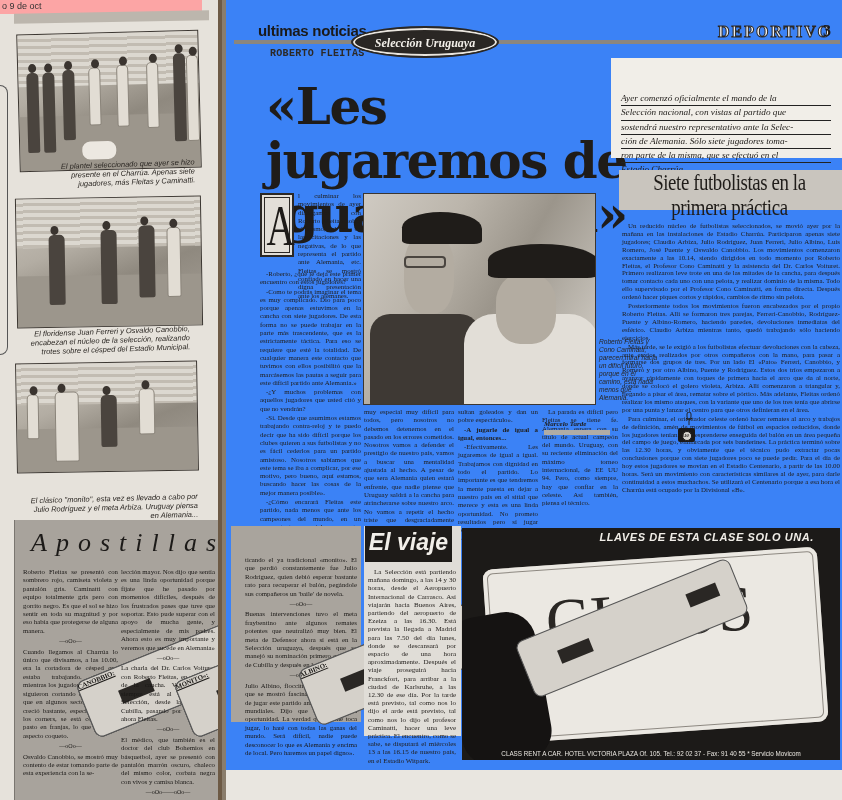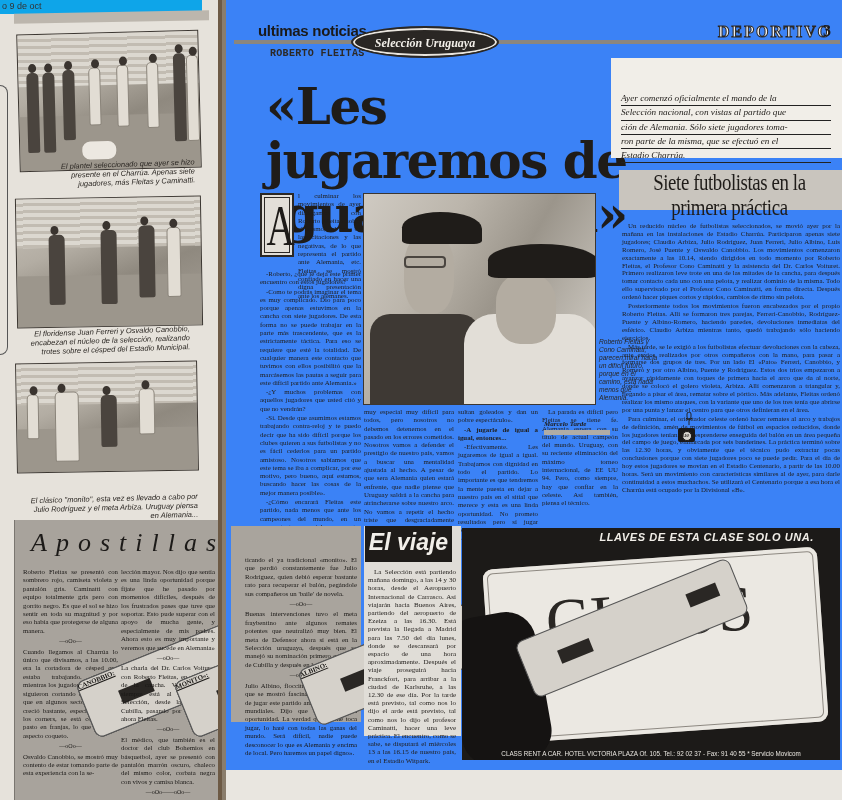--- a/index.html
+++ b/index.html
@@ -2,21 +2,21 @@
 <html><head>
 <meta charset="utf-8">
 <style>
   * { box-sizing: border-box; margin: 0; padding: 0; }
   html, body { width: 842px; height: 800px; overflow: hidden; background: #8a7d6c; }
   body { position: relative; font-family: "Liberation Serif", serif; color: #1e1b18; }
 
   
   .left-page { position: absolute; left: 0; top: 0; width: 222px; height: 800px;
     background: #e6e2db; border-right: 4px solid #6d5a45; overflow: hidden; }
-  .left-top-strip { position: absolute; left: 0; top: 0; width: 202px; height: 14px; background: #0ea5e9; }
+  .left-top-strip { position: absolute; left: 0; top: 0; width: 202px; height: 14px; background: #fca5a5; }
   .left-date { position: absolute; left: 2px; top: 1px; font-size: 9px; font-family: "Liberation Sans", sans-serif; color: #333; }
   .left-band { position: absolute; left: 14px; top: 12px; width: 195px; height: 10px; background: #bcb6ad; transform: skewY(-1deg); }
   .photo { position: absolute; background: linear-gradient(160deg,#c9c4bb 0%,#b3ada3 35%,#8f897f 60%,#a7a198 100%); border: 1px solid #3b3631; overflow: hidden; }
   .photo .stands { position: absolute; left: 0; top: 0; right: 0; height: 38%;
     background: repeating-linear-gradient(180deg,#dcd8d0 0 4px,#c2bcb2 4px 7px); }
   .photo .grass { position: absolute; left: 0; bottom: 0; right: 0; height: 40%; background: #9c968c; }
   .player { position: absolute; width: 12px; border-radius: 5px 5px 2px 2px; background: #4a443e; }
   .player.light { background: #e2ddd4; border: 1px solid #8a847a; }
   .player .head { position: absolute; top: -9px; left: 2px; width: 8px; height: 9px; border-radius: 50%; background: #3a342f; }
   .caption { position: absolute; font-family: "Liberation Sans", sans-serif; font-style: italic; font-size: 7.5px; line-height: 9px; color: #2a2622; text-align: right; }
@@ -192,20 +192,21 @@
   <div class="section-name">DEPORTIVO</div>
   <div class="page-num">3</div>
 
   <div class="kicker">ROBERTO FLEITAS</div>
   <div class="headline">«Les jugaremos de igual a igual»</div>
 
   <div class="lede-box"></div>
   <div class="lede">
     <span>Ayer comenzó oficialmente el mando de la</span>
     <span>Selección nacional, con vistas al partido que</span>
+    <span>sostendrá nuestro representativo ante la Selec-</span>
     <span>ción de Alemania. Sólo siete jugadores toma-</span>
     <span>ron parte de la misma, que se efectuó en el</span>
     <span>Estadio Charrúa.</span>
   </div>
 
   <div class="sub-head-box"></div>
   <div class="sub-head">Siete futbolistas en la primera práctica</div>
 
   <div class="dropcap">
       <span>A</span>

